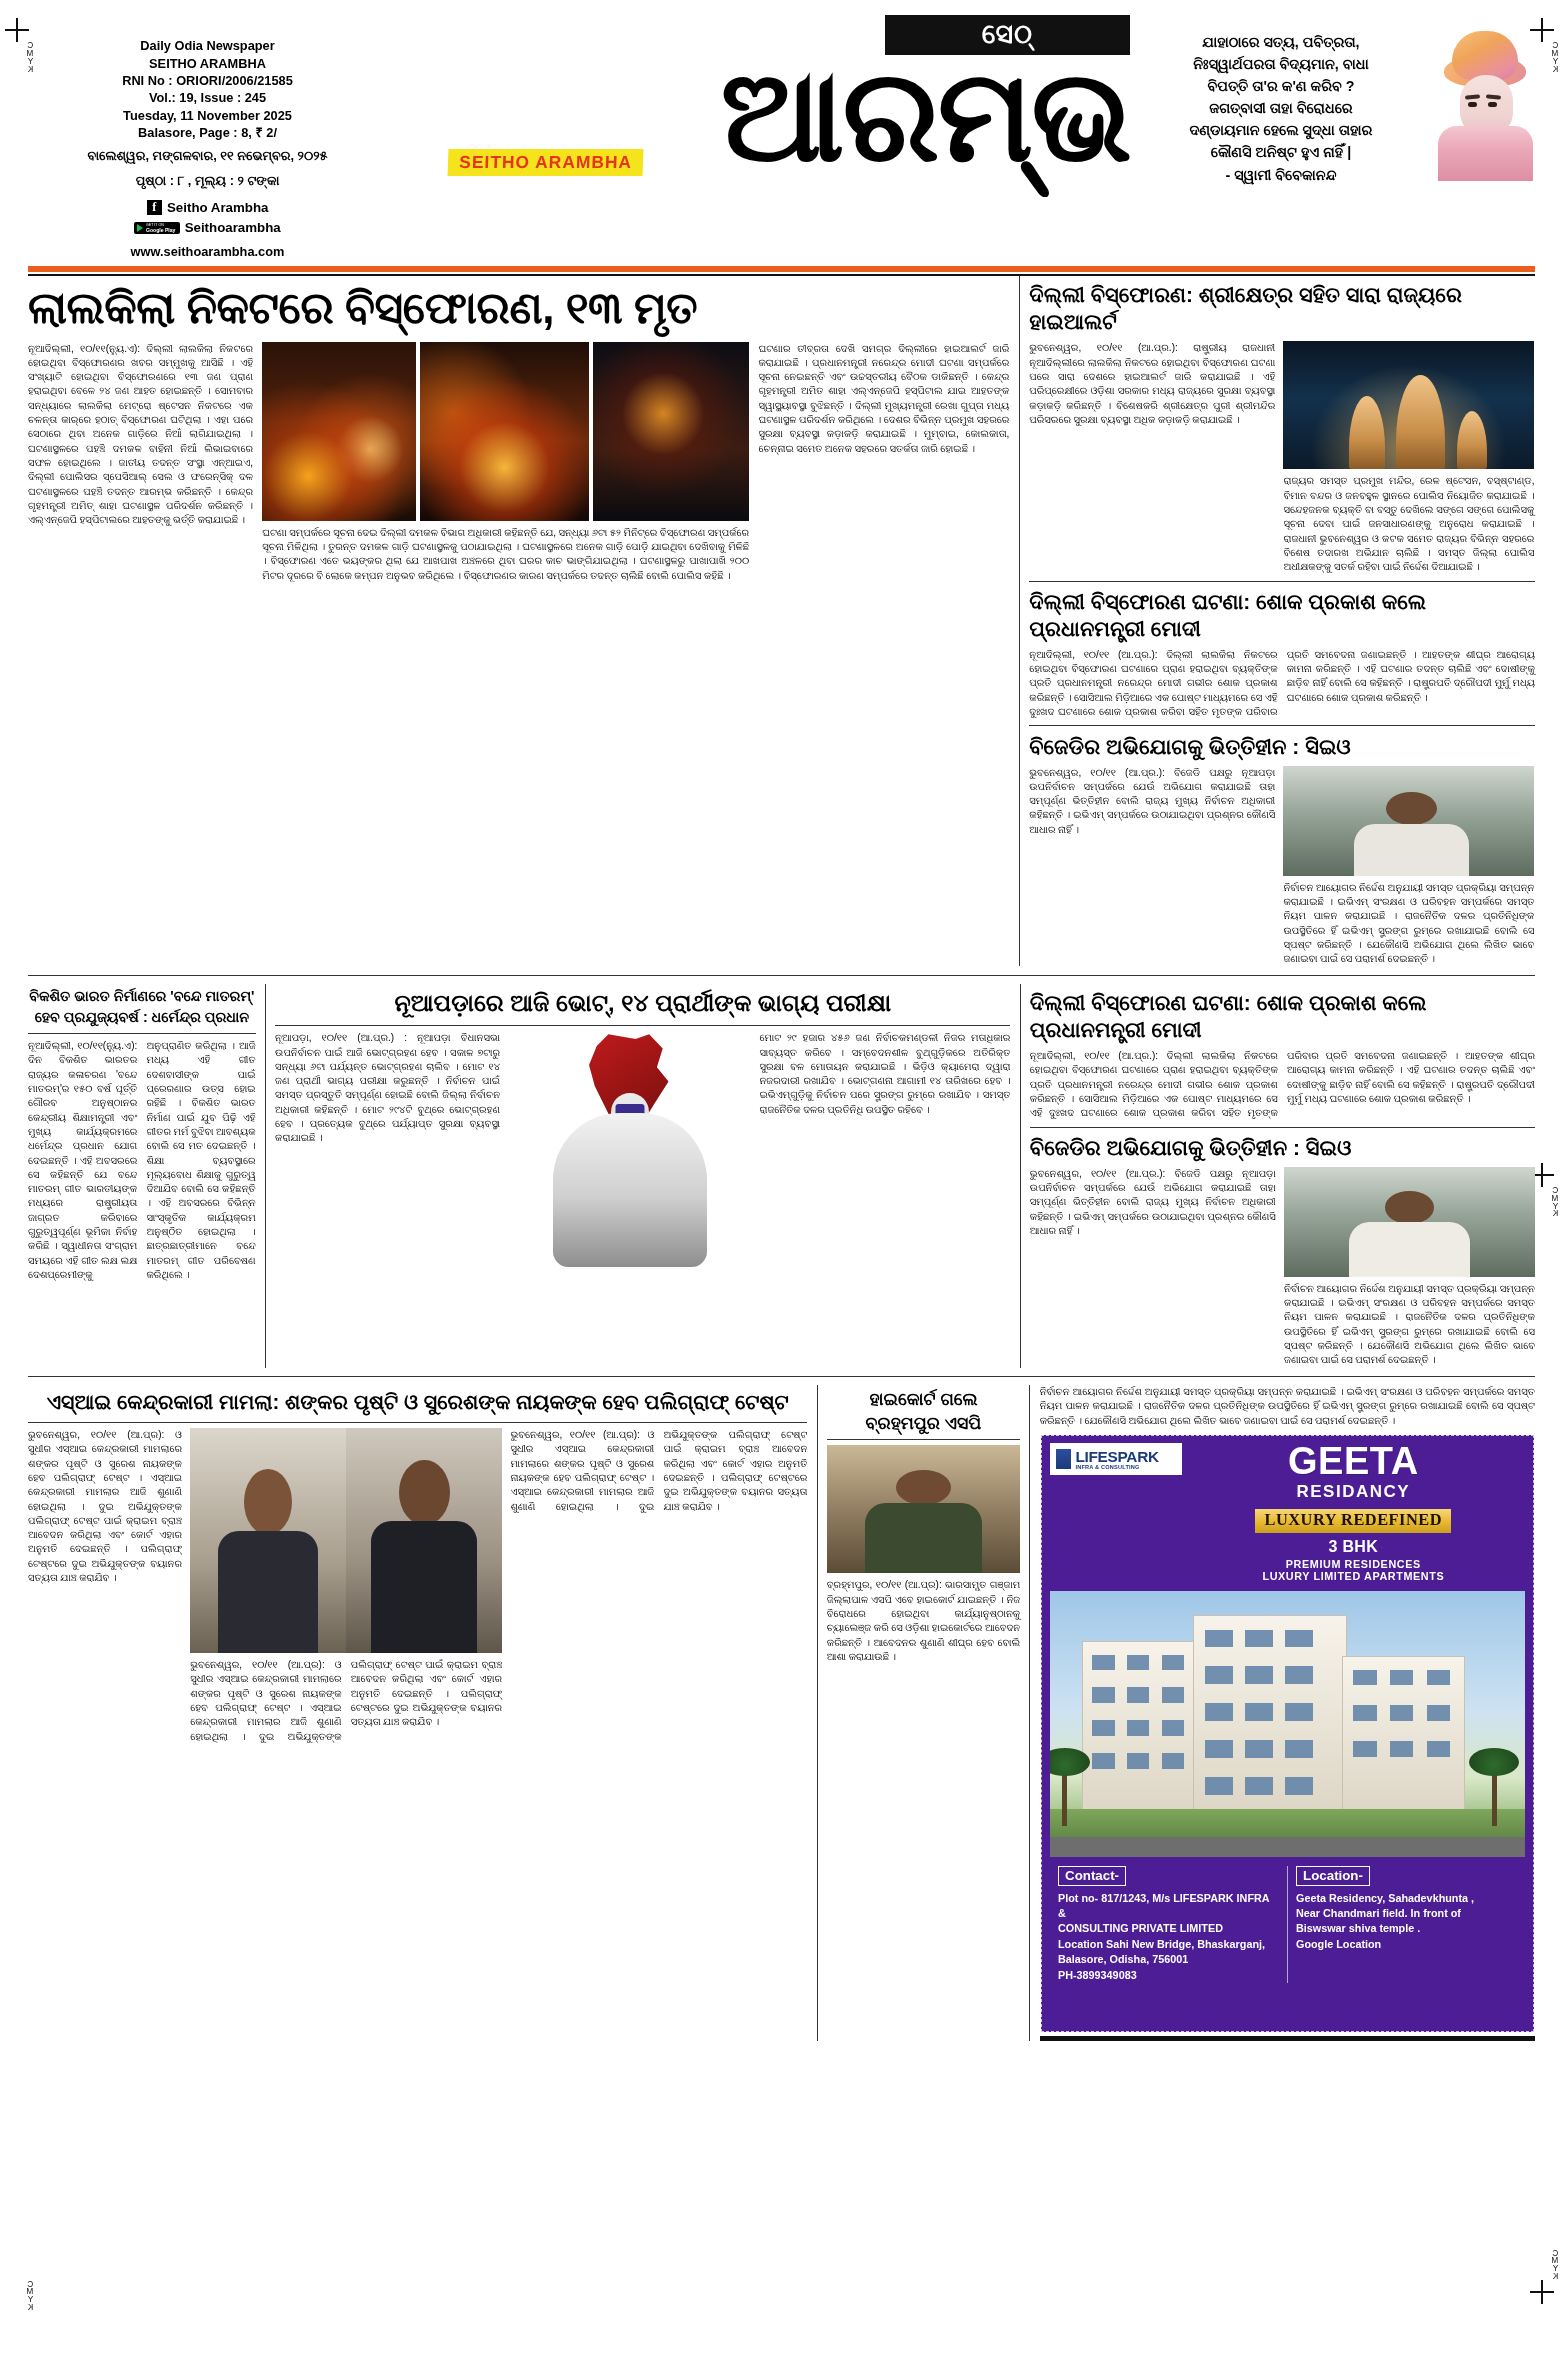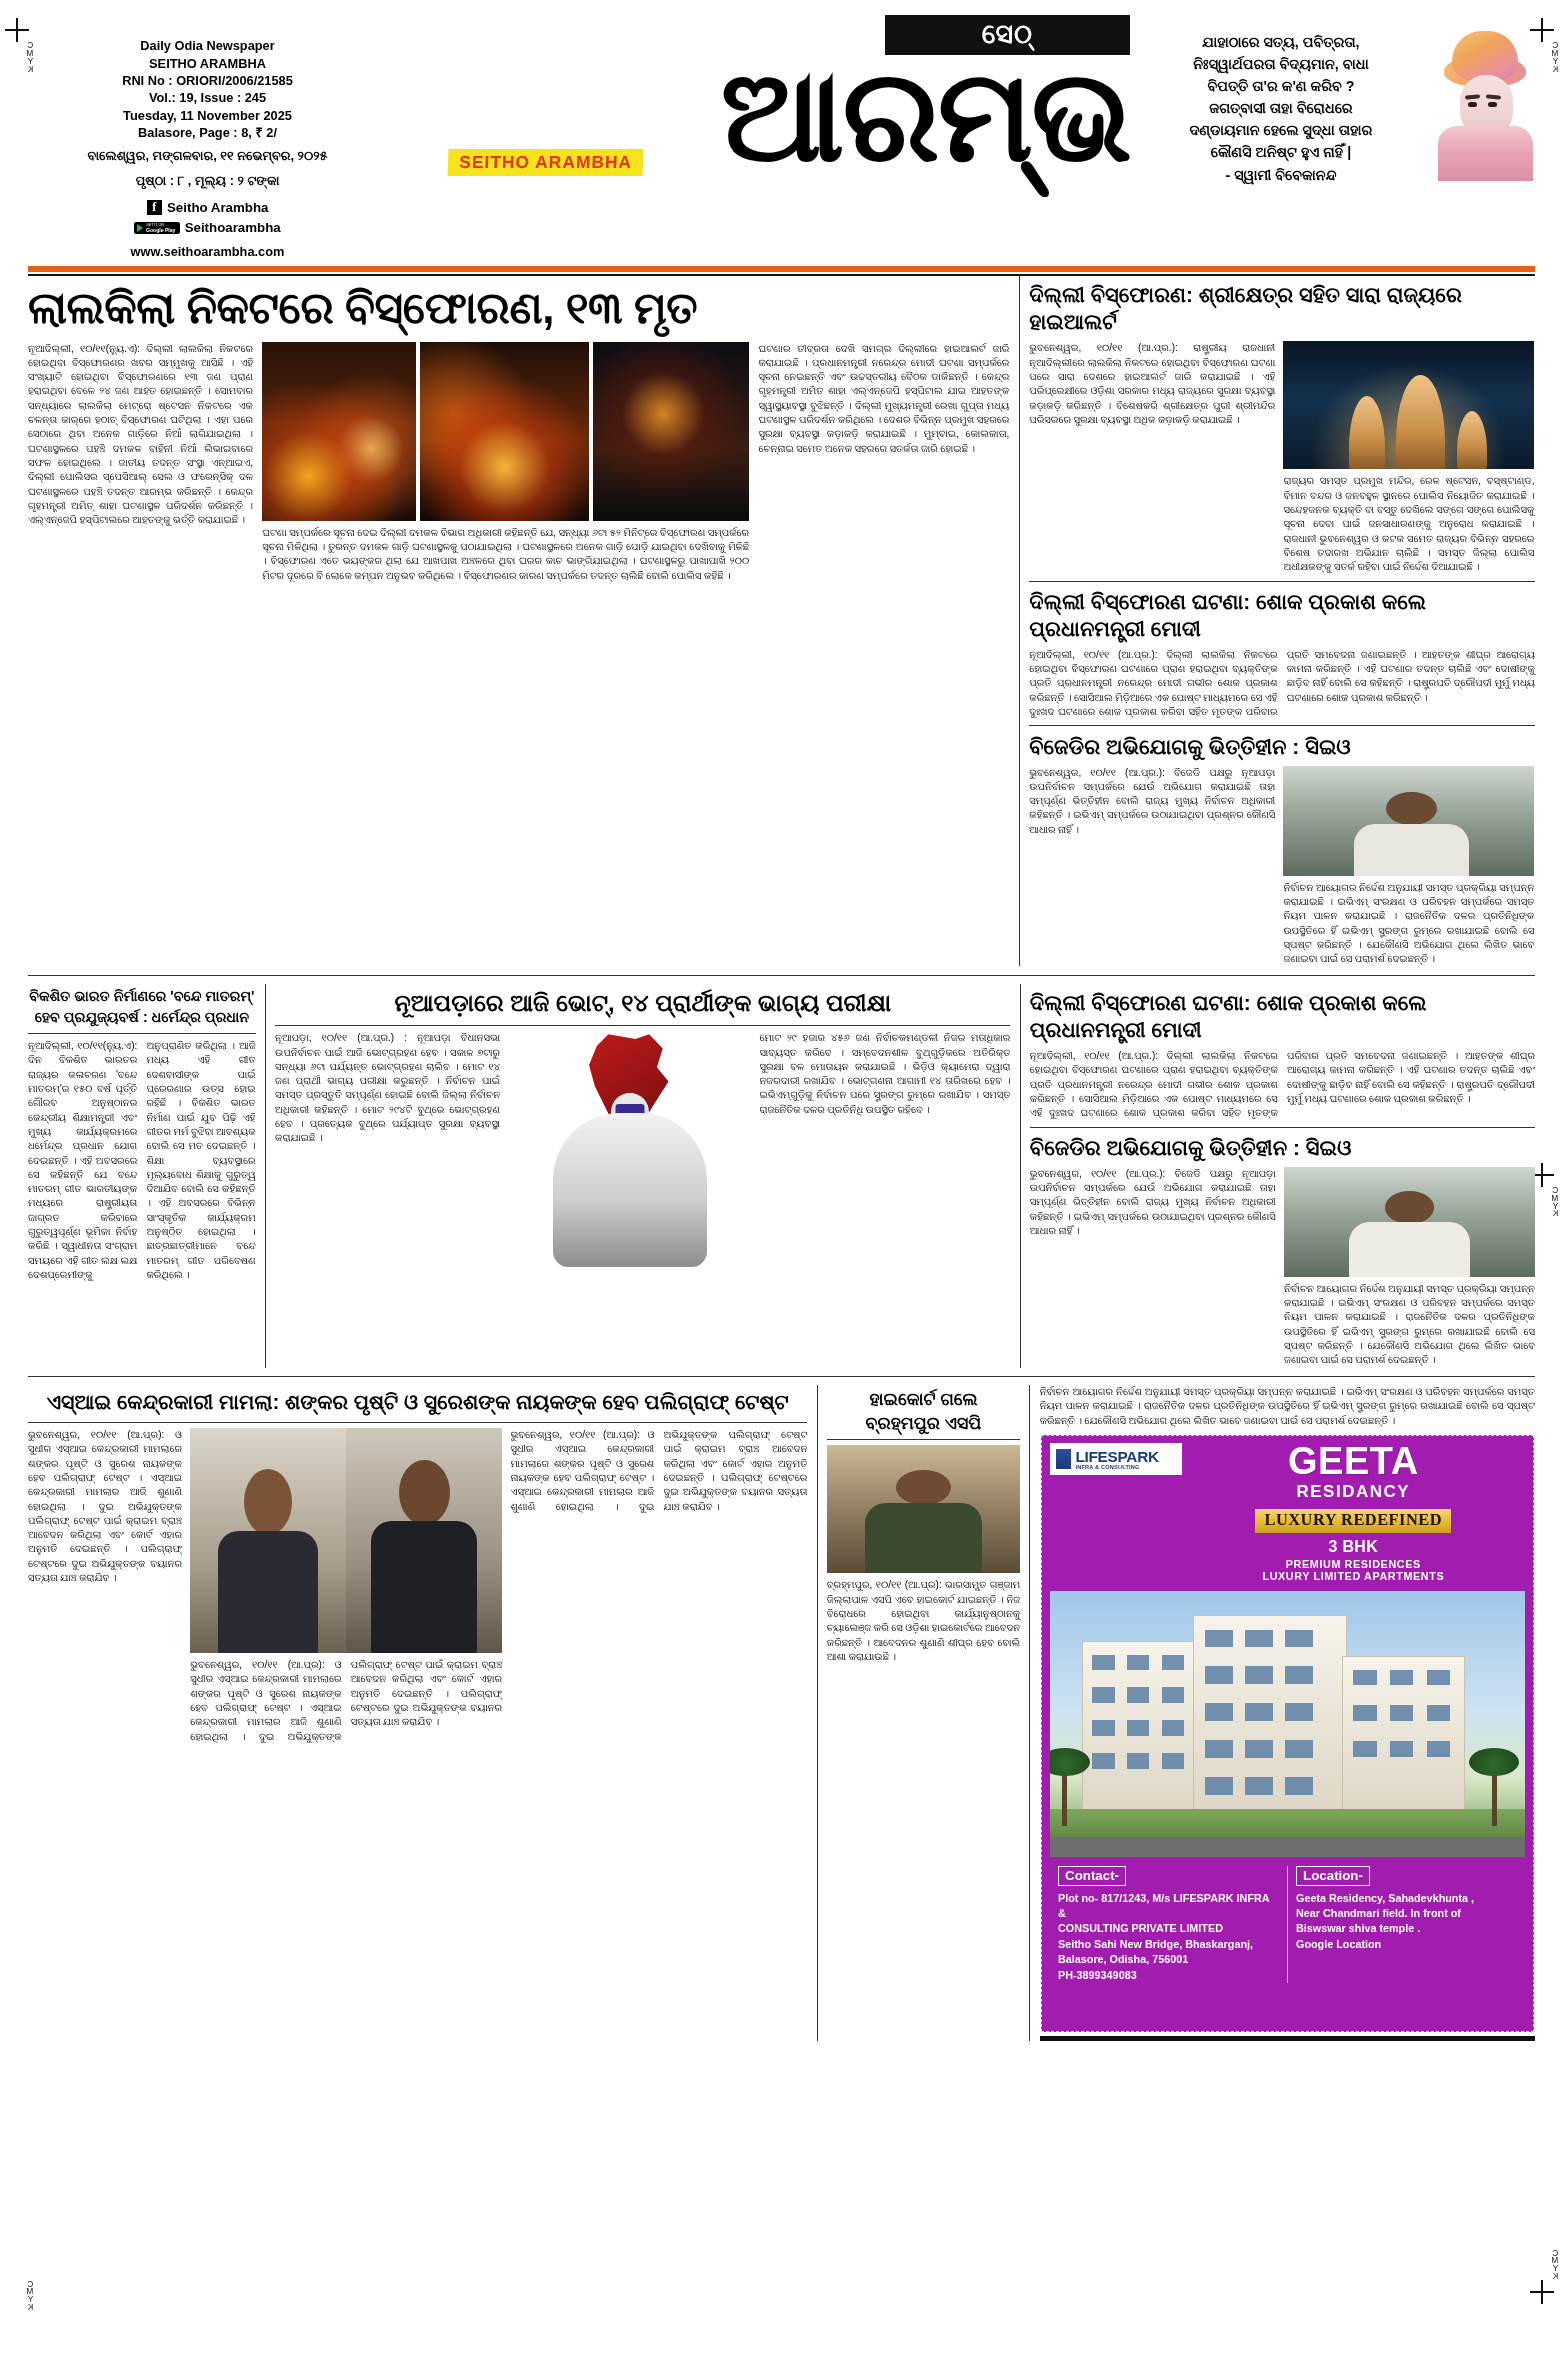--- a/index.html
+++ b/index.html
@@ -308,21 +308,21 @@
   }
   .vote-graphic .inkmark {
     position: absolute; left: 50%; transform: translateX(-50%);
     bottom: 150px; width: 29px; height: 13.3px;
     background: #3a2c8f; border-radius: 3.1px;
   }
 
   
   .ad {
     position: relative;
-    background: #a21caf;
+    background: #4c1d95;
     border: 1.5px solid #fff;
     overflow: hidden;
     color: #fff;
   }
   .ad-top { display: flex; padding: 8.2px 9.2px 0 9.2px; }
   .ad-logo {
     background: #fff; color: #1b3a7a; padding: 3.6px 6.1px;
     display: flex; align-items: center; gap: 4.1px;
     height: 32px; width: 132px;
   }
@@ -786,21 +786,21 @@
             <div class="road"></div>
             <div class="palm" style="left:12.3px;"></div>
             <div class="palm" style="left:442px;"></div>
           </div>
 
           <div class="ad-contact">
             <div class="cell">
               <div class="tag">Contact-</div>
               <div class="line">Plot no- 817/1243, M/s LIFESPARK INFRA &amp;</div>
               <div class="line">CONSULTING PRIVATE LIMITED</div>
-              <div class="line">Seitho Sahi New Bridge, Bhaskarganj,</div>
+              <div class="line">Location Sahi New Bridge, Bhaskarganj,</div>
               <div class="line">Balasore, Odisha, 756001</div>
               <div class="line">PH-3899349083</div>
             </div>
             <div class="divider"></div>
             <div class="cell">
               <div class="tag">Location-</div>
               <div class="line">Geeta Residency, Sahadevkhunta ,</div>
               <div class="line">Near Chandmari field. In front of</div>
               <div class="line">Biswswar shiva temple .</div>
               <div class="line">Google Location</div>

